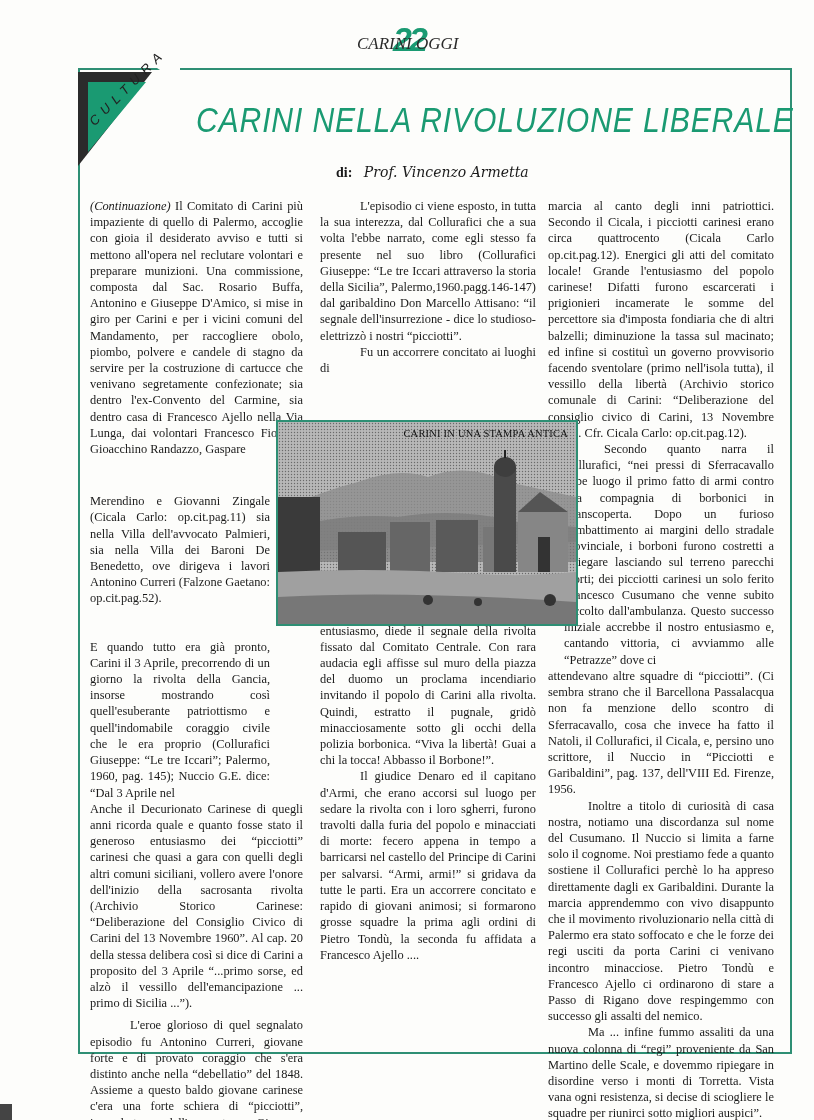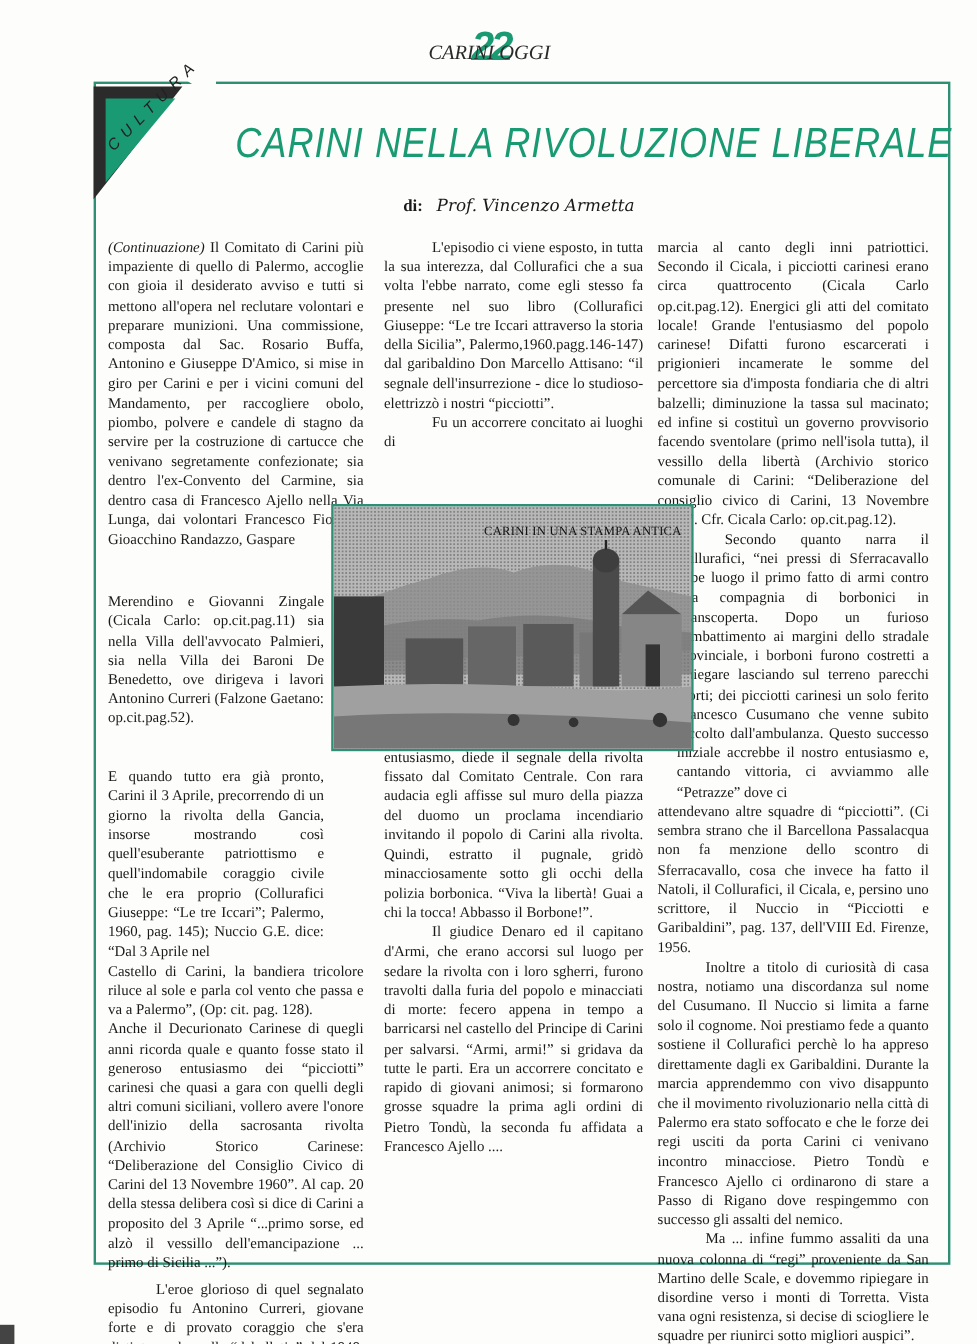--- a/index.html
+++ b/index.html
@@ -48,21 +48,21 @@
   .col1 { left: 90px; width: 213px; }
   .col2 { left: 320px; width: 216px; }
   .col3 { left: 548px; width: 226px; }
   .lead { font-weight: normal; font-style: italic; }
   .figure {
     position: absolute; left: 276px; top: 420px; width: 302px; height: 206px;
     border: 2px solid #2e8f74; box-sizing: border-box; overflow: hidden;
     background: linear-gradient(180deg, #bcbcbc 0%, #9d9d9d 40%, #6e6e6e 65%, #8a8a8a 85%, #b5b5b5 100%);
   }
   .figure .caption {
-    position: absolute; right: 8px; top: 16px; font-size: 10.5px; letter-spacing: 0.2px; color: #111;
+    position: absolute; right: 8px; top: 6px; font-size: 10.5px; letter-spacing: 0.2px; color: #111;
     font-family: "Liberation Serif", serif; white-space: nowrap;
   }
   .scan-mark { position: absolute; left: 0; top: 1104px; width: 12px; height: 16px; background: #444; }
 </style>
 </head>
 <body>
 
 <div class="masthead">
   <span class="num">22</span>
   <span class="name">CARINI OGGI</span>
@@ -83,21 +83,20 @@
   <span class="di">di:</span>
   <span class="author">Prof. Vincenzo Armetta</span>
 </div>
 
 <div class="col col1">
   <p><span class="lead">(Continuazione)</span> <span>Il Comitato di Carini più impaziente di quello di Palermo, accoglie con gioia il desiderato avviso e tutti si mettono all'opera nel reclutare volontari e preparare munizioni. Una commissione, composta dal Sac. Rosario Buffa, Antonino e Giuseppe D'Amico, si mise in giro per Carini e per i vicini comuni del Mandamento, per raccogliere obolo, piombo, polvere e candele di stagno da servire per la costruzione di cartucce che venivano segretamente confezionate; sia dentro l'ex-Convento del Carmine, sia dentro casa di Francesco Ajello nella Via Lunga, dai volontari Francesco Fiorello, Gioacchino Randazzo, Gaspare</span></p>
   <div style="width:180px;">
     <p style="text-align:justify;margin-top:36px;">Merendino e Giovanni Zingale (Cicala Carlo: op.cit.pag.11) sia nella Villa dell'avvocato Palmieri, sia nella Villa dei Baroni De Benedetto, ove dirigeva i lavori Antonino Curreri (Falzone Gaetano: op.cit.pag.52).</p>
     <p style="text-align:justify;margin-top:32px;">E quando tutto era già pronto, Carini il 3 Aprile, precorrendo di un giorno la rivolta della Gancia, insorse mostrando così quell'esuberante patriottismo e quell'indomabile coraggio civile che le era proprio (Collurafici Giuseppe: “Le tre Iccari”; Palermo, 1960, pag. 145); Nuccio G.E. dice: “Dal 3 Aprile nel</p>
   </div>
-  <p>Castello di Carini, la bandiera tricolore riluce al sole e parla col vento che passa e va a Palermo”, (Op: cit. pag. 128).</p>
   <p>Anche il Decurionato Carinese di quegli anni ricorda quale e quanto fosse stato il generoso entusiasmo dei “picciotti” carinesi che quasi a gara con quelli degli altri comuni siciliani, vollero avere l'onore dell'inizio della sacrosanta rivolta (Archivio Storico Carinese: “Deliberazione del Consiglio Civico di Carini del 13 Novembre 1960”. Al cap. 20 della stessa delibera così si dice di Carini a proposito del 3 Aprile “...primo sorse, ed alzò il vessillo dell'emancipazione ... primo di Sicilia ...”).</p>
   <p class="ind" style="margin-top:6px;">L'eroe glorioso di quel segnalato episodio fu Antonino Curreri, giovane forte e di provato coraggio che s'era distinto anche nella “debellatio” del 1848. Assieme a questo baldo giovane carinese c'era una forte schiera di “picciotti”, inquadrata dall'avvocato Giuseppe Palmeri, Pietro Tondù, i fratelli Ajello, tutti pronti per partire alla volta di Palermo.</p>
 
 </div>
 
 <div class="col col2">
   <p class="ind">L'episodio ci viene esposto, in tutta la sua interezza, dal Collurafici che a sua volta l'ebbe narrato, come egli stesso fa presente nel suo libro (Collurafici Giuseppe: “Le tre Iccari attraverso la storia della Sicilia”, Palermo,1960.pagg.146-147) dal garibaldino Don Marcello Attisano: “il segnale dell'insurrezione - dice lo studioso- elettrizzò i nostri “picciotti”.</p>
   <p class="ind">Fu un accorrere concitato ai luoghi di</p>
   <div style="height:214px;"></div>
   <p class="ind">La mattina del 3 aprile, al sorgere del sole, il Curreri trascinato dal giovanile entusiasmo, diede il segnale della rivolta fissato dal Comitato Centrale. Con rara audacia egli affisse sul muro della piazza del duomo un proclama incendiario invitando il popolo di Carini alla rivolta. Quindi, estratto il pugnale, gridò minacciosamente sotto gli occhi della polizia borbonica. “Viva la libertà! Guai a chi la tocca! Abbasso il Borbone!”.</p>

